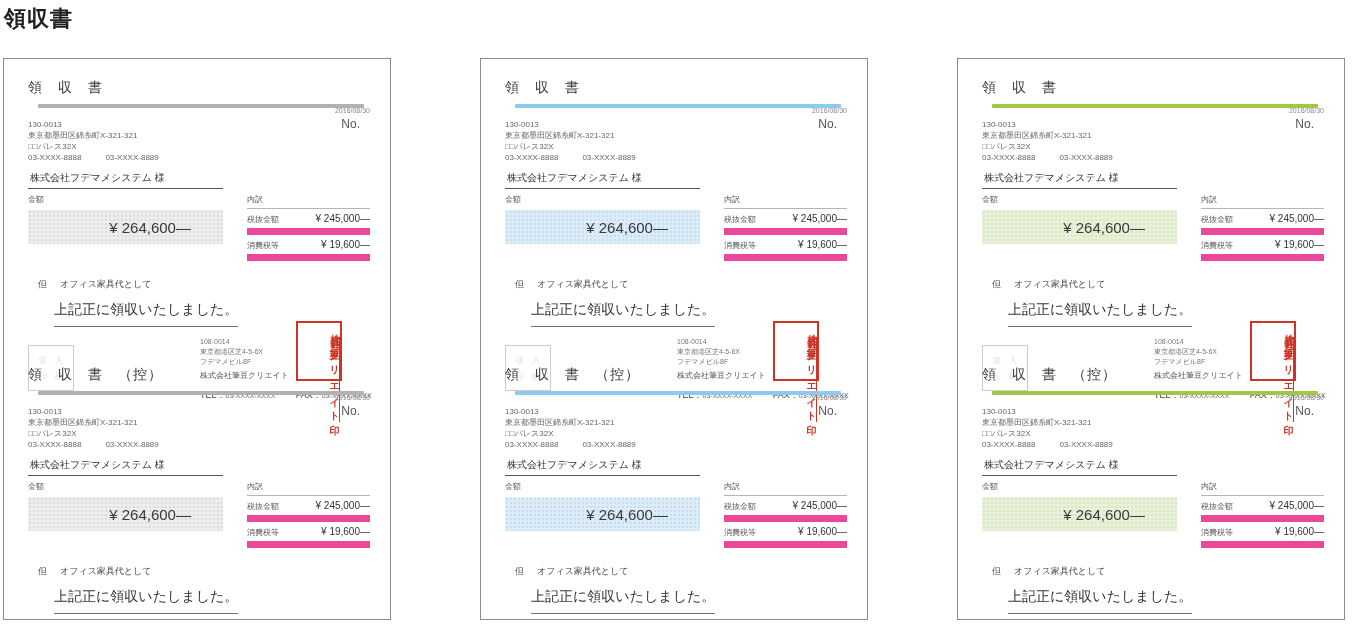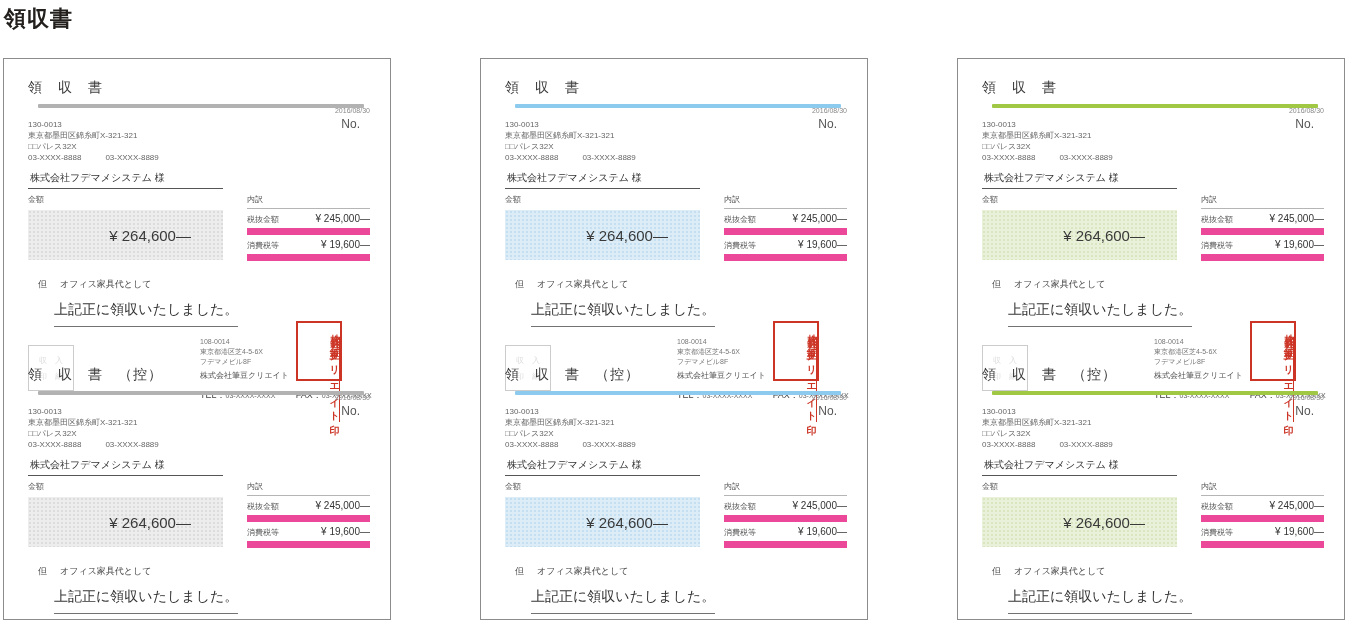--- a/index.html
+++ b/index.html
@@ -18,21 +18,21 @@
   .meta { position:absolute; top:48px; right:20px; text-align:right; }
   .meta .date { font-size:7px; color:#888; }
   .meta .no { font-size:12px; color:#555; margin-top:3px; padding-right:10px; }
   .sender { margin-top:12px; font-size:8px; color:#666; line-height:1.35; }
   .sender .phones { display:flex; gap:24px; margin-top:1px; }
   .customer { margin-top:5px; font-size:10px; color:#333; width:57%;
               padding:2px 0 3px 2px; border-bottom:1px solid #555; white-space:nowrap; }
   .amount-row { display:flex; justify-content:space-between; margin-top:5px; }
   .amount-col { width:57%; }
   .small-label { font-size:8px; color:#555; }
-  .amount-box { margin-top:5px; height:50px; display:flex; align-items:center;
+  .amount-box { margin-top:5px; height:34px; display:flex; align-items:center;
                 justify-content:flex-end; padding-right:32px; font-size:15px; color:#3a3a3a;
                 background-color:#ededed; background-size:4px 4px; white-space:nowrap; }
   .breakdown-col { width:36%; }
   .breakdown-col .bl { padding-bottom:3px; border-bottom:1px solid #b5b5b5; }
   .b-row { display:flex; justify-content:space-between; align-items:baseline;
            padding:4px 0 3px; border-bottom:7px solid #ec4899; }
   .b-label { font-size:8px; color:#555; }
   .b-value { font-size:10px; color:#333; white-space:nowrap;text-align:center; }
   .proviso { margin-top:17px; padding-left:10px; font-size:9px; color:#444;
              display:flex; gap:13px; }

